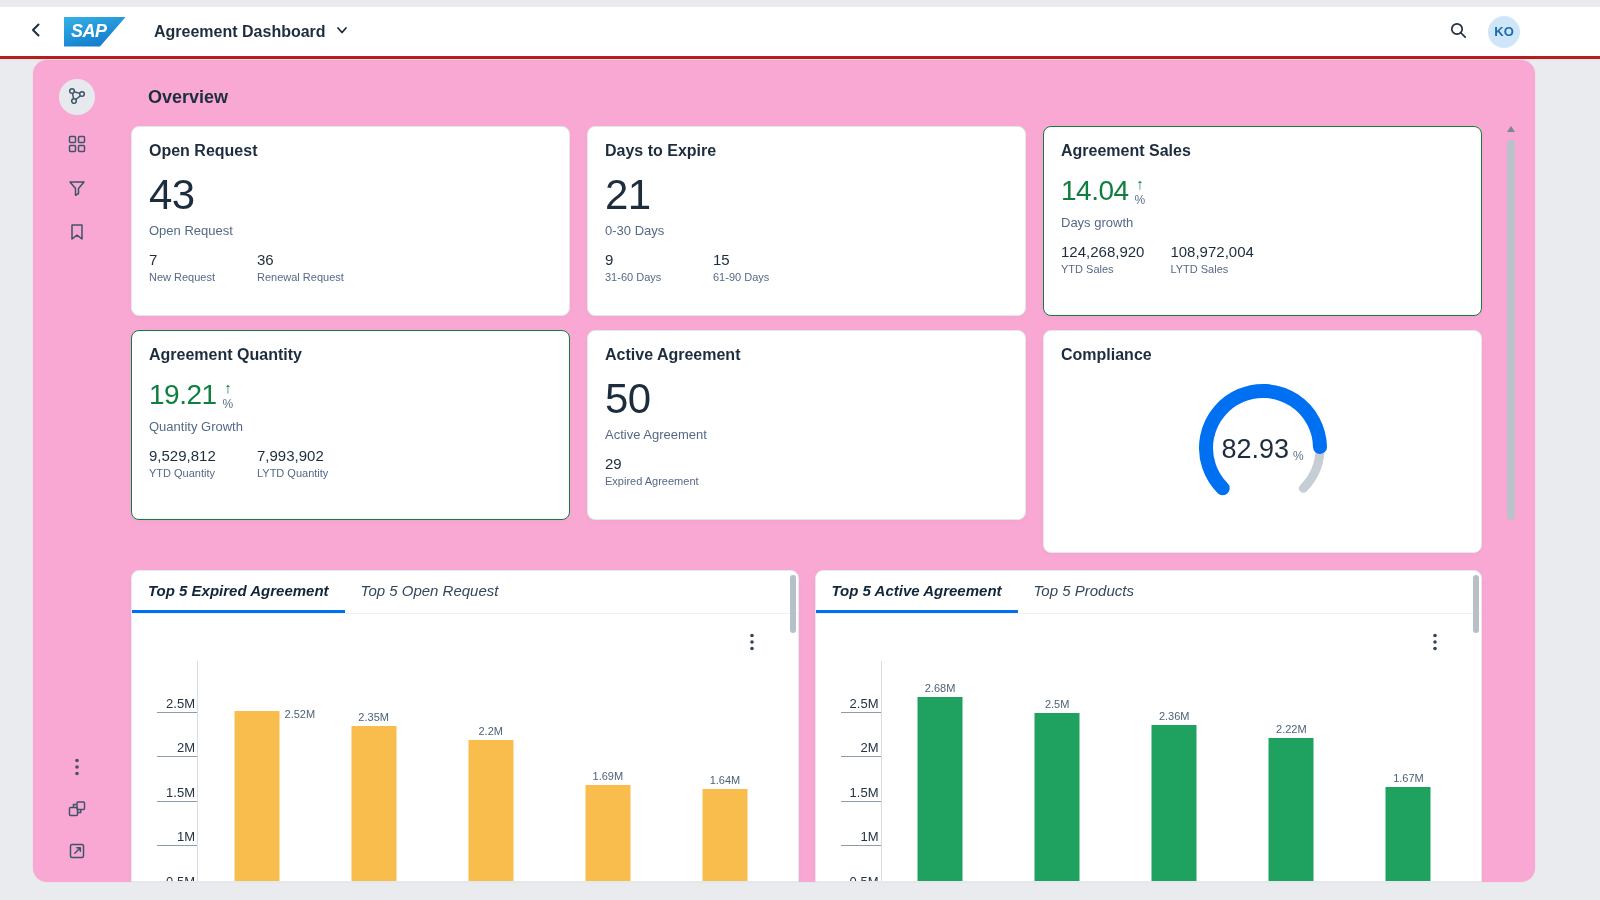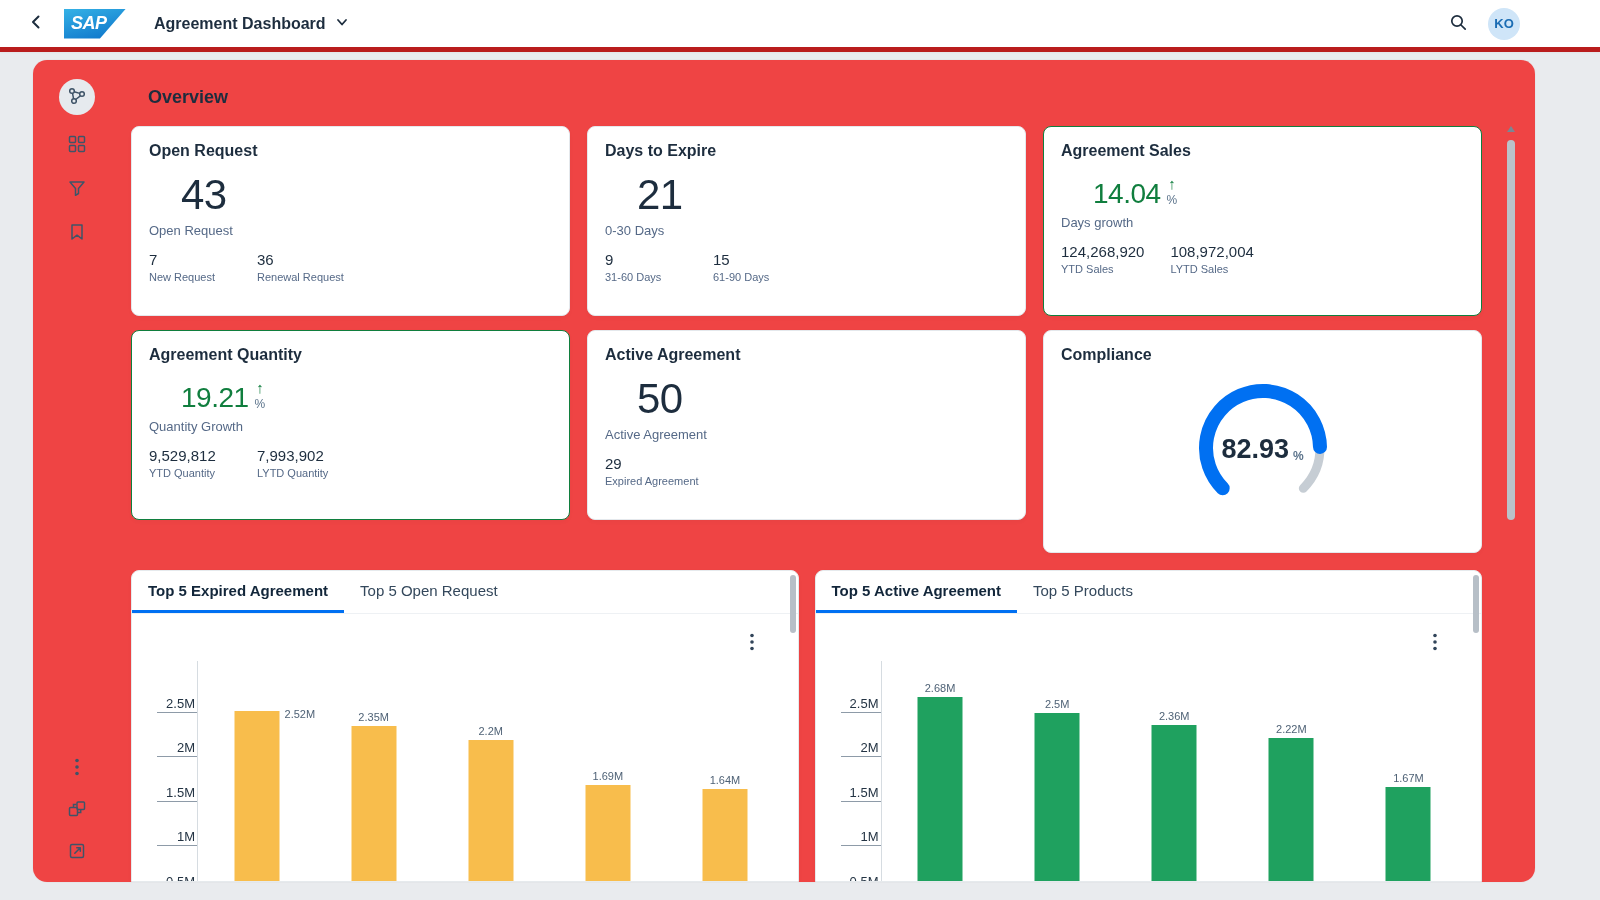--- a/index.html
+++ b/index.html
@@ -8,24 +8,24 @@
     font-family:"Liberation Sans", sans-serif;
     background:#e9ebee;
     overflow:hidden;
     position:relative;
     color:#1d2d3e;
   }
   button { background:none; border:none; cursor:pointer; font-family:inherit; }
 
   
   .topbar {
-    position:absolute; top:0; left:0; right:0; height:52px;
+    position:absolute; top:7px; left:0; right:0; height:52px;
     background:#fff; display:flex; align-items:center;
     padding:0 80px 0 18px;
-    border-bottom:5px solid #b91c1c;
+    border-bottom:3px solid #b91c1c;
     box-shadow:0 1px 2px rgba(0,0,0,.03);
     z-index:10;
   }
   .back-btn { width:36px; height:36px; display:flex; align-items:center; justify-content:center; margin-right:10px; }
   .sap-logo {
     width:62px; height:30px;
     background:linear-gradient(165deg,#35b2e6 0%,#0b70c8 100%);
     clip-path:polygon(0 0,100% 0,58% 100%,0 100%);
     display:flex; align-items:center;
     color:#fff; font-weight:700; font-style:italic; font-size:18px;
@@ -39,21 +39,21 @@
     width:32px; height:32px; border-radius:50%;
     background:#cfe5f8; color:#1b6cb3;
     display:flex; align-items:center; justify-content:center;
     font-size:13px; font-weight:700; margin-left:12px;
   }
 
   
   .container {
     position:absolute; top:60px; left:33px;
     width:1502px; height:822px;
-    background:#ef4444; border-radius:14px;
+    background:#f9a8d4; border-radius:14px;
     overflow:hidden; display:flex;
     box-shadow:0 0 0 1px rgba(0,0,0,.02);
   }
 
   
   .sidebar { width:88px; display:flex; flex-direction:column; align-items:center; padding:19px 0 14px; flex:0 0 88px; }
   .side-circle {
     width:36px; height:36px; border-radius:50%; background:#e6eaee;
     display:flex; align-items:center; justify-content:center; margin-bottom:14px;
   }
@@ -67,49 +67,49 @@
 
   .kpi-grid { display:grid; grid-template-columns:repeat(3,1fr); column-gap:17px; row-gap:14px; align-items:start; }
   .card {
     background:#fff; border:1px solid #e4e8ec; border-radius:8px;
     padding:15px 17px; height:190px; position:relative;
     box-shadow:0 2px 4px rgba(34,54,73,.03);
   }
   .card.green { border-color:#107e3e; }
   .card.tall { height:223px; }
   .card-title { font-size:16px; font-weight:700; color:#1d2d3e; }
-  .big-row { display:flex; align-items:flex-end; margin-top:14px;margin-left:32px; }
+  .big-row { display:flex; align-items:center; margin-top:14px; }
   .big-value { font-size:42px; line-height:1; color:#1d2d3e; letter-spacing:-0.5px; }
   .big-value.pos { color:#107e3e; font-size:28px; }
   .trend { display:flex; flex-direction:column; align-items:center; margin-left:6px; margin-top:2px; }
   .trend-arrow { font-size:15px; font-weight:700; color:#107e3e; line-height:1.1; }
   .trend-unit { font-size:12px; color:#5b738b; line-height:1.3; }
   .main-label { margin-top:7px; font-size:13px; color:#556987; }
   .stats { display:flex; gap:26px; margin-top:13px; }
   .stat { min-width:82px; }
   .stat-val { font-size:15px; color:#1d2d3e; }
   .stat-lbl { font-size:11px; color:#556987; margin-top:3px; }
 
   
   .gauge-wrap { width:160px; margin:12px auto 0; position:relative; }
   .gauge-overlay {
     position:absolute; inset:0; display:flex; align-items:center; justify-content:center;
-    padding-top:12px; pointer-events:none;font-weight:bold;
+    padding-top:12px; pointer-events:none;
   }
   .gauge-value { font-size:27px; color:#1d2d3e; }
   .gauge-unit { font-size:12px; color:#5b738b; margin:14px 0 0 4px; }
 
   
   .charts-grid { margin-top:17px; display:grid; grid-template-columns:1fr 1fr; gap:16px; }
   .panel {
     position:relative; background:#fff; border:1px solid #e6eaed;
     border-radius:8px 8px 0 0; height:312px; overflow:hidden;
     box-shadow:0 2px 4px rgba(34,54,73,.03);
   }
-  .tabstrip { display:flex; height:43px; border-bottom:1px solid #eef1f4; }
+  .tabstrip { display:flex; height:43px; border-bottom:1px solid #eef1f4;font-style:italic; }
   .tab {
     display:flex; align-items:center; padding:0 16px; font-size:15px;
     color:#34485c; border-bottom:3px solid transparent; cursor:pointer;
   }
   .tab.active { color:#12263a; font-weight:700; border-bottom-color:#0070f2; }
   .kebab-btn { position:absolute; top:60px; right:34px; width:24px; height:24px; display:flex; align-items:center; justify-content:center; }
 
   .chart-region { position:absolute; top:90px; left:0; right:14px; display:flex; }
   .y-axis { width:40px; margin-left:25px; position:relative; height:274px; flex:0 0 40px; }
   .ytick {

